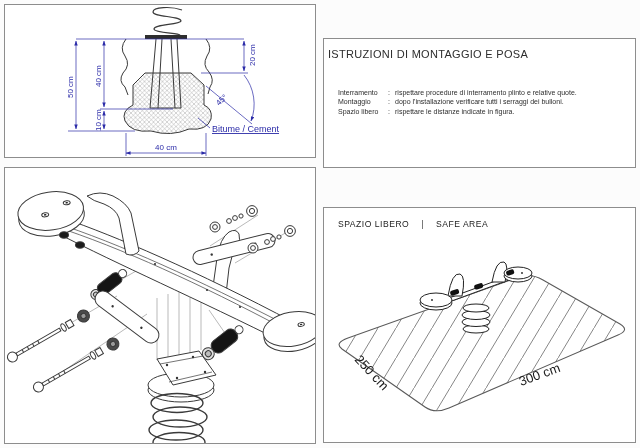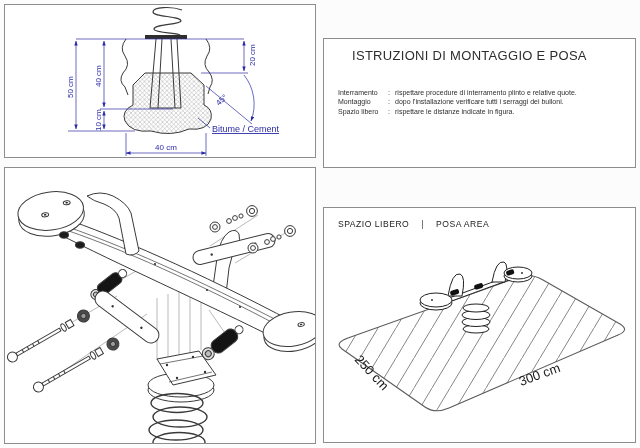--- a/index.html
+++ b/index.html
@@ -15,22 +15,22 @@
   }
   #p-tl{left:4px;top:4px;width:312px;height:154px}
   #p-tr{left:323px;top:38px;width:313px;height:130px}
   #p-bl{left:4px;top:167px;width:312px;height:277px}
   #p-br{left:323px;top:207px;width:313px;height:236px}
   .panel svg{display:block;width:100%;height:100%}
   svg text{font-family:"Liberation Sans", sans-serif}
 
   
   .instr-title{
-    position:absolute;left:28px;top:9px;
-    font-size:13px;letter-spacing:.3px;color:#2d2d2d;
+    position:absolute;left:4px;top:9px;
+    font-size:11px;letter-spacing:.3px;color:#2d2d2d;
   }
   .instr-rows{position:absolute;left:14px;top:49px;right:8px}
   .instr-row{display:flex;font-size:7px;color:#2d2d2d;line-height:9.4px;white-space:nowrap}
   .instr-row .lbl{display:inline-block;width:50px;flex:0 0 auto}
   .instr-row .sep{display:inline-block;width:7px;flex:0 0 auto}
 
   
   .sa-title{
     position:absolute;left:14px;top:11px;
     font-size:8.6px;letter-spacing:.5px;color:#222;
@@ -267,21 +267,21 @@
       </g>
     </g>
   </g>
 </svg>
 </div>
 
 <div class="panel" id="p-br">
   <div class="sa-title">
     <span>SPAZIO LIBERO</span>
     <span class="bar">|</span>
-    <span>POSA AREA</span>
+    <span>SAFE AREA</span>
   </div>
   <svg viewBox="0 0 311 234">
     <defs>
       <pattern id="diag" width="18" height="30" patternUnits="userSpaceOnUse">
         <line x1="0" y1="30" x2="18" y2="0" stroke="#787878" stroke-width="0.9"></line>
       </pattern>
     </defs>
 
     <path d="M24,130 L195,69 Q207,65 219,72 L296,116 Q306,122 294,127 L125,200 Q111,206 101,199 L18,141 Q10,135 24,130 Z" fill="url(#diag)" stroke="#5a5a5a" stroke-width="1.1"></path>
 

